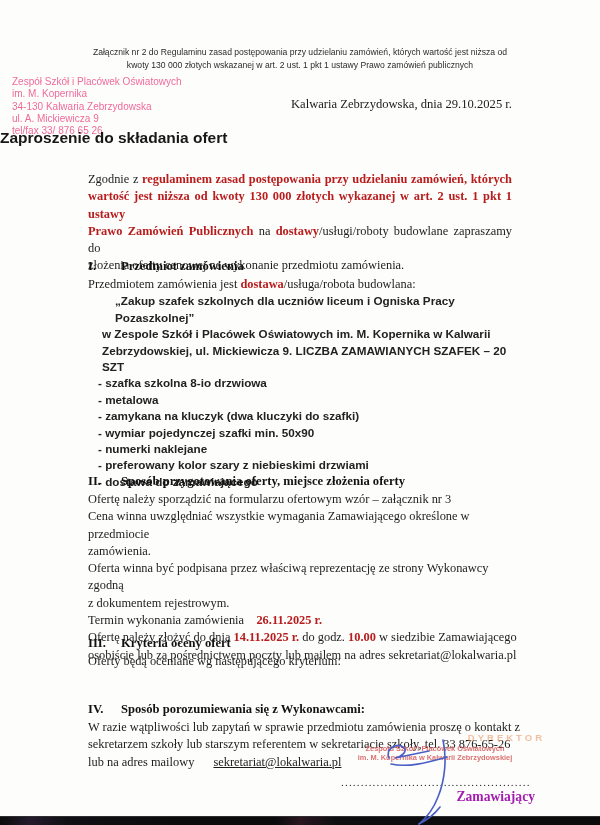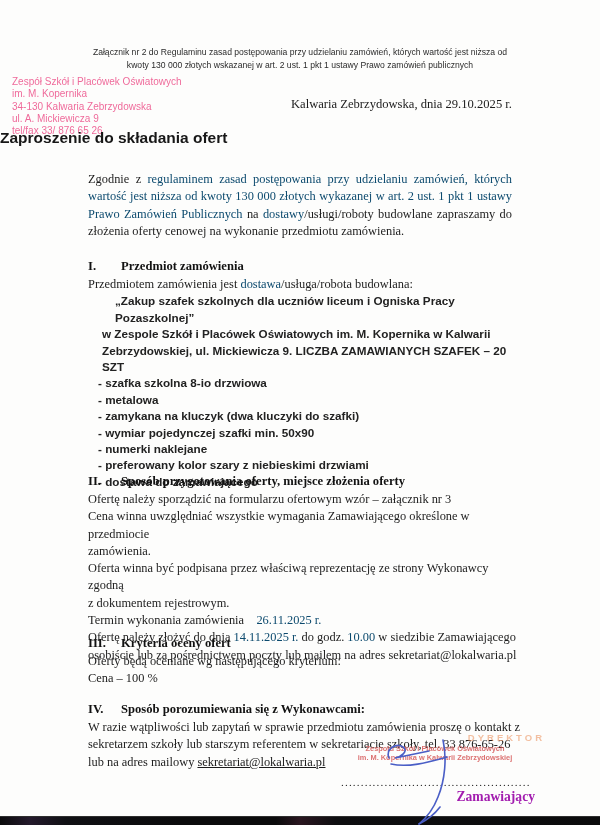--- a/index.html
+++ b/index.html
@@ -41,37 +41,37 @@
     text-align: left;
     font-family: "Liberation Sans", sans-serif;
     font-weight: bold;
     font-size: 15.5px; color: #171717;
   }
   .serifline { font-size: 12.4px; line-height: 17.3px; }
   .intro {
     position: absolute; top: 171px; left: 88px; width: 424px;
   }
   .intro .j { text-align: justify; text-align-last: justify; }
-  b, .b { font-weight: normal; color: #0c4a6e; }
+  b, .b { font-weight: bold; color: #b91c1c; }
   .section { position: absolute; left: 88px; width: 434px; }
   .sec-heading {
     font-weight: bold; font-size: 12.6px; line-height: 18px; color: #121212;
     margin-bottom: 1px;
     margin-top: 8px;
   }
   .sec-num { display: inline-block; width: 33px; }
   .sanslist {
     font-family: "Liberation Sans", sans-serif;
     font-weight: bold; font-size: 11.7px; line-height: 16.4px; color: #222;
   }
   .subject1 { padding-left: 27px; }
   .subject23 { padding-left: 14px; }
   .items { padding-left: 10px; }
   .prewrap { white-space: pre-wrap; }
-  .email { text-decoration: underline; }
+  .email { text-decoration: underline; margin-left: 16px; }
   
   .sig-block { position: absolute; left: 335px; top: 730px; width: 200px; height: 90px; }
   .sig-dyrektor {
     position: absolute; top: 2px; left: 10px; width: 200px; text-align: right;
     font-family: "Liberation Sans", sans-serif; font-weight: bold;
     font-size: 9.5px; letter-spacing: 3px;
     color: rgba(233, 140, 85, 0.55);
   }
   .sig-stamp-line1, .sig-stamp-line2 {
     position: absolute; left: 0; width: 200px; text-align: center;
@@ -163,21 +163,20 @@
     <div class="serifline">Oferta winna być podpisana przez właściwą reprezentację ze strony Wykonawcy zgodną</div>
     <div class="serifline">z dokumentem rejestrowym.</div>
     <div class="serifline prewrap"><span>Termin wykonania zamówienia    </span><b>26.11.2025 r.</b></div>
     <div class="serifline"><span>Ofertę należy złożyć do dnia </span><b>14.11.2025 r.</b><span> do godz. </span><b>10.00</b><span> w siedzibie Zamawiającego</span></div>
     <div class="serifline">osobiście lub za pośrednictwem poczty lub mailem na adres sekretariat@lokalwaria.pl</div>
   </div>
 
   <div class="section" style="top:626px">
     <div class="sec-heading"><span class="sec-num">III.</span><span>Kryteria oceny ofert</span></div>
     <div class="serifline">Oferty będą oceniane wg następującego kryterium:</div>
-    <div class="serifline">Cena – 100 %</div>
   </div>
 
   <div class="section" style="top:692px">
     <div class="sec-heading"><span class="sec-num">IV.</span><span>Sposób porozumiewania się z Wykonawcami:</span></div>
     <div class="serifline">W razie wątpliwości lub zapytań w sprawie przedmiotu zamówienia proszę o kontakt z</div>
     <div class="serifline">sekretarzem szkoły lub starszym referentem w sekretariacie szkoły, tel. 33 876-65-26</div>
     <div class="serifline"><span>lub na adres mailowy </span><span class="email">sekretariat@lokalwaria.pl</span></div>
   </div>
 
   <div class="sig-block">

